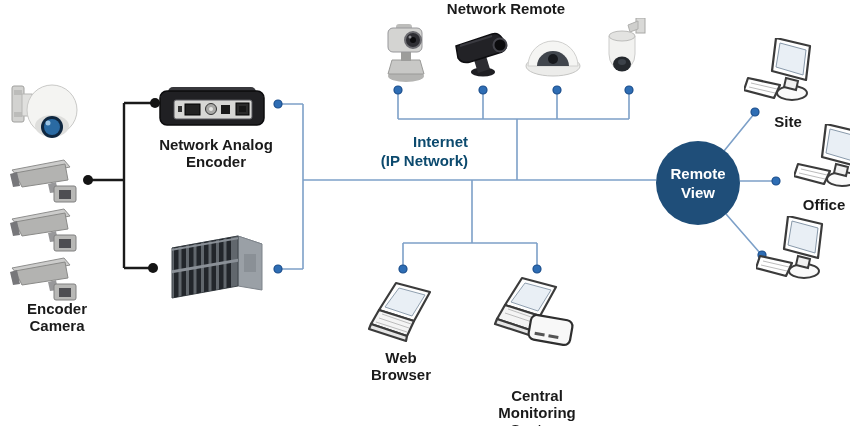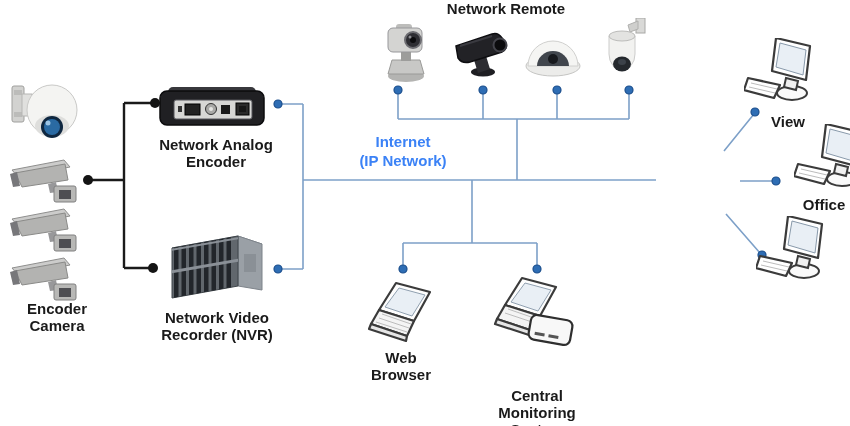--- a/index.html
+++ b/index.html
@@ -8,21 +8,21 @@
     overflow:hidden;font-family:"Liberation Sans",sans-serif;
   }
   .wires{position:absolute;left:0;top:0;width:850px;height:426px;pointer-events:none;}
   .node{position:absolute;}
   .lbl{
     position:absolute;font-weight:600;font-size:15px;line-height:17px;
     color:#1a1a1a;text-align:center;white-space:normal;
   }
   .lbl-internet{
     position:absolute;font-weight:700;font-size:15px;line-height:19px;
-    color:#3b82f6;text-align:center;
+    color:#0c4a6e;text-align:right;
   }
   .remote-circle{
     position:absolute;left:656px;top:141px;width:84px;height:84px;border-radius:50%;
     background:#1f4e79;display:flex;align-items:center;justify-content:center;
     color:#ffffff;font-weight:600;font-size:15px;line-height:19px;text-align:center;
   }
 </style>
 </head>
 <body>
 
@@ -138,21 +138,20 @@
         <rect x="30.5" y="10" width="4.5" height="66" fill="#22262b"></rect>
         <rect x="38" y="10" width="4.5" height="66" fill="#22262b"></rect>
         <rect x="45.5" y="10" width="4.5" height="66" fill="#22262b"></rect>
         <rect x="53" y="10" width="4.5" height="66" fill="#22262b"></rect>
         <rect x="60.5" y="10" width="4.5" height="66" fill="#22262b"></rect>
         <line x1="4" y1="48" x2="74" y2="36" stroke="#8a9097" stroke-width="3"></line>
         <line x1="4" y1="26" x2="74" y2="14" stroke="#8a9097" stroke-width="2"></line>
       </g>
     </svg>
   </div>
-  <div class="lbl" style="left:149px;top:309px;width:136px;">Network Video Recorder (NVR)</div>
 
   <div class="lbl" style="left:438px;top:0px;width:136px;">Network Remote</div>
 
   <div class="node" style="left:384px;top:22px;width:44px;height:60px;">
     <svg width="44" height="60" viewBox="0 0 44 60">
       <ellipse cx="22" cy="54" rx="18" ry="6" fill="#b4b4b2"></ellipse>
       <polygon points="8,38 36,38 40,52 4,52" fill="#c8c8c6" stroke="#9a9a98"></polygon>
       <rect x="17" y="30" width="10" height="9" fill="#9d9d9b"></rect>
       <rect x="12" y="2" width="16" height="7" rx="3" fill="#bdbdbb"></rect>
       <rect x="4" y="6" width="34" height="24" rx="5" fill="#d4d4d2" stroke="#97979a"></rect>
@@ -228,35 +227,38 @@
       </g>
       <g transform="translate(42,38) rotate(10)">
         <rect x="0" y="0" width="42" height="25" rx="6" fill="#f8f8f8" stroke="#2f2f2f" stroke-width="2.2"></rect>
         <rect x="6" y="17" width="10" height="3" fill="#555555"></rect>
         <rect x="20" y="17" width="10" height="3" fill="#555555"></rect>
       </g>
     </svg>
   </div>
   <div class="lbl" style="left:491px;top:349px;width:92px;margin-top:38px;">Central Monitoring System (CMS)</div>
 
+  <div class="remote-circle">
+    <span>Remote View</span>
+  </div>
 
   <div class="node" style="left:744px;top:38px;width:74px;height:70px;">
     <svg width="74" height="70" viewBox="0 0 74 70">
       <ellipse cx="48" cy="55" rx="15" ry="7" fill="#fafafa" stroke="#3b3b3b" stroke-width="2"></ellipse>
       <polygon points="42,40 54,43 52,52 40,49" fill="#f0f0f0" stroke="#3b3b3b" stroke-width="2"></polygon>
       <polygon points="32,0 66,8 62,42 28,33" fill="#ffffff" stroke="#3b3b3b" stroke-width="2.2" stroke-linejoin="round"></polygon>
       <polygon points="36,5 62,12 59,37 32,29" fill="#e9eff5" stroke="#8899aa" stroke-width="1"></polygon>
       <polygon points="4,40 36,47 30,60 0,52" fill="#ffffff" stroke="#3b3b3b" stroke-width="2.2" stroke-linejoin="round"></polygon>
       <g stroke="#bcbcbc" stroke-width="1">
           <line x1="7" y1="45" x2="33" y2="51"></line>
           <line x1="5" y1="49" x2="31" y2="55"></line>
         </g>
     </svg>
   </div>
-  <div class="lbl" style="left:758px;top:113px;width:60px;">View</div>
+  <div class="lbl" style="left:758px;top:113px;width:60px;">Site</div>
 
   <div class="node" style="left:794px;top:124px;width:74px;height:70px;">
     <svg width="74" height="70" viewBox="0 0 74 70">
       <ellipse cx="48" cy="55" rx="15" ry="7" fill="#fafafa" stroke="#3b3b3b" stroke-width="2"></ellipse>
       <polygon points="42,40 54,43 52,52 40,49" fill="#f0f0f0" stroke="#3b3b3b" stroke-width="2"></polygon>
       <polygon points="32,0 66,8 62,42 28,33" fill="#ffffff" stroke="#3b3b3b" stroke-width="2.2" stroke-linejoin="round"></polygon>
       <polygon points="36,5 62,12 59,37 32,29" fill="#e9eff5" stroke="#8899aa" stroke-width="1"></polygon>
       <polygon points="4,40 36,47 30,60 0,52" fill="#ffffff" stroke="#3b3b3b" stroke-width="2.2" stroke-linejoin="round"></polygon>
       <g stroke="#bcbcbc" stroke-width="1">
           <line x1="7" y1="45" x2="33" y2="51"></line>

